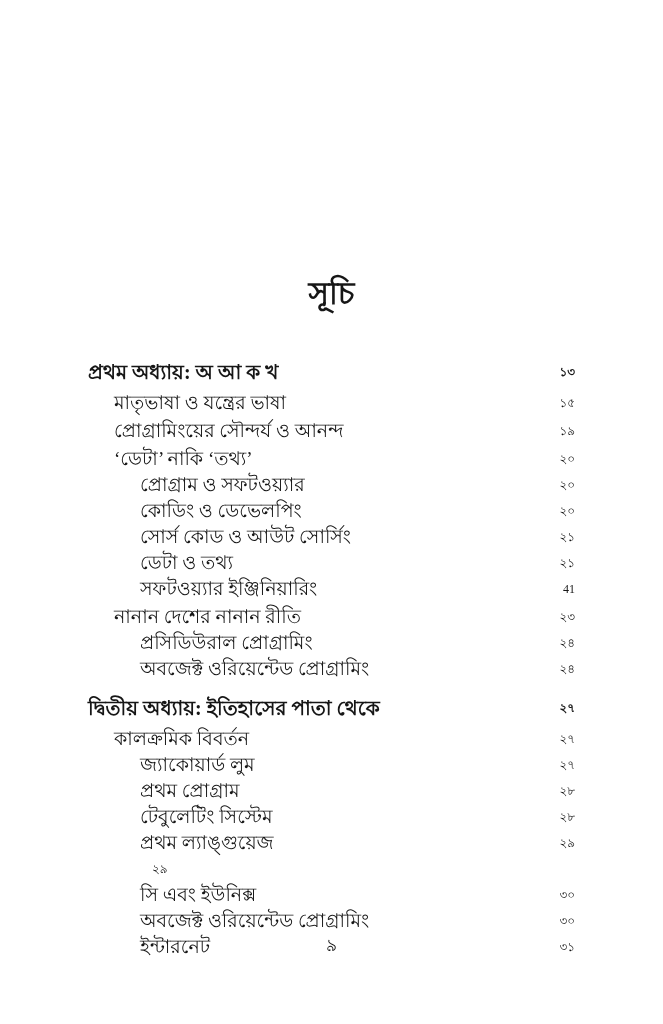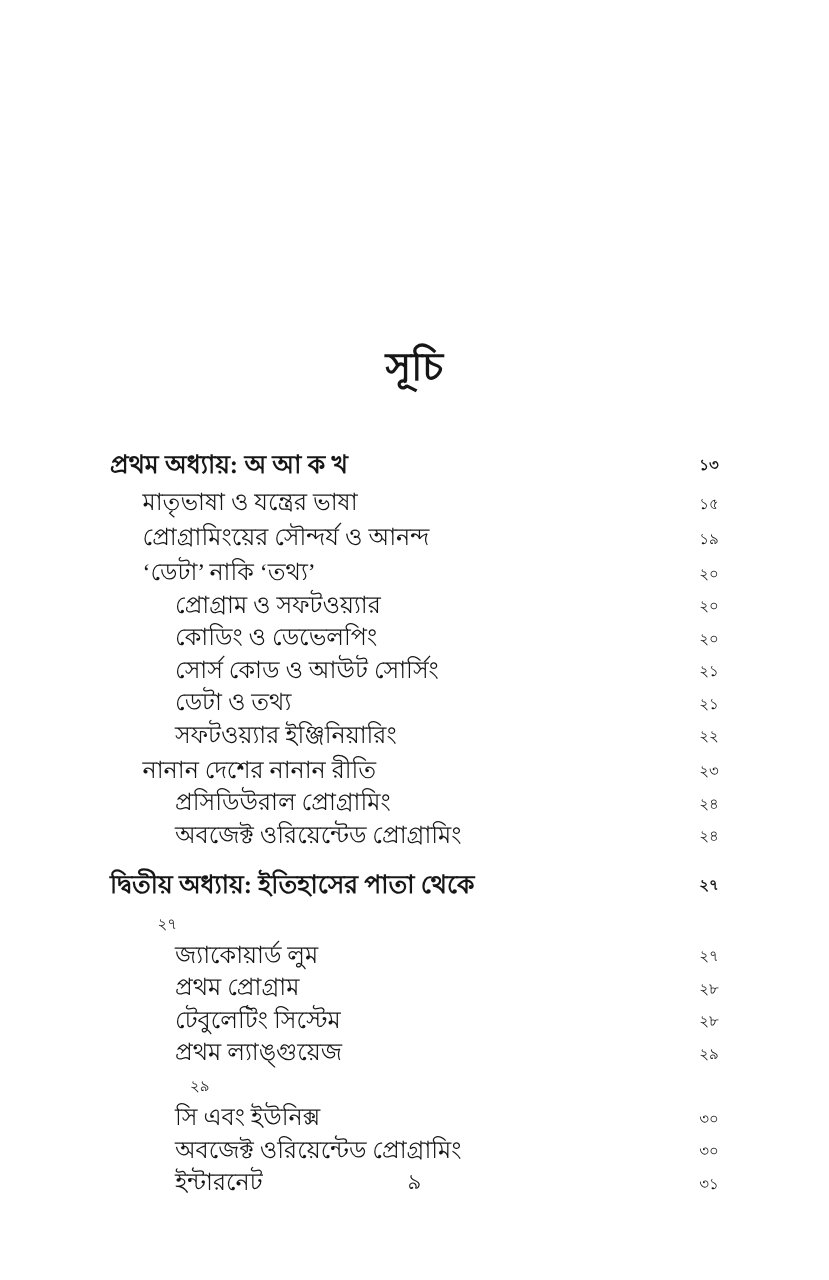--- a/index.html
+++ b/index.html
@@ -92,39 +92,40 @@
     <div class="toc-row level-2">
       <span class="label">সোর্স কোড ও আউট সোর্সিং</span>
       <span class="pagenum">২১</span>
     </div>
     <div class="toc-row level-2">
       <span class="label">ডেটা ও তথ্য</span>
       <span class="pagenum">২১</span>
     </div>
     <div class="toc-row level-2">
       <span class="label">সফটওয়্যার ইঞ্জিনিয়ারিং</span>
-      <span class="pagenum">২২</span>
+      <span class="pagenum">41</span>
     </div>
     <div class="toc-row level-1">
       <span class="label">নানান দেশের নানান রীতি</span>
       <span class="pagenum">২৩</span>
     </div>
     <div class="toc-row level-2">
       <span class="label">প্রসিডিউরাল প্রোগ্রামিং</span>
       <span class="pagenum">২৪</span>
     </div>
     <div class="toc-row level-2">
       <span class="label">অবজেক্ট ওরিয়েন্টেড প্রোগ্রামিং</span>
       <span class="pagenum">২৪</span>
     </div>
     <div class="toc-row level-0">
       <span class="label">দ্বিতীয় অধ্যায়: ইতিহাসের পাতা থেকে</span>
       <span class="pagenum">২৭</span>
     </div>
     <div class="toc-row level-1">
+      <span class="label">কালক্রমিক বিবর্তন</span>
       <span class="pagenum">২৭</span>
     </div>
     <div class="toc-row level-2">
       <span class="label">জ্যাকোয়ার্ড লুম</span>
       <span class="pagenum">২৭</span>
     </div>
     <div class="toc-row level-2">
       <span class="label">প্রথম প্রোগ্রাম</span>
       <span class="pagenum">২৮</span>
     </div>

